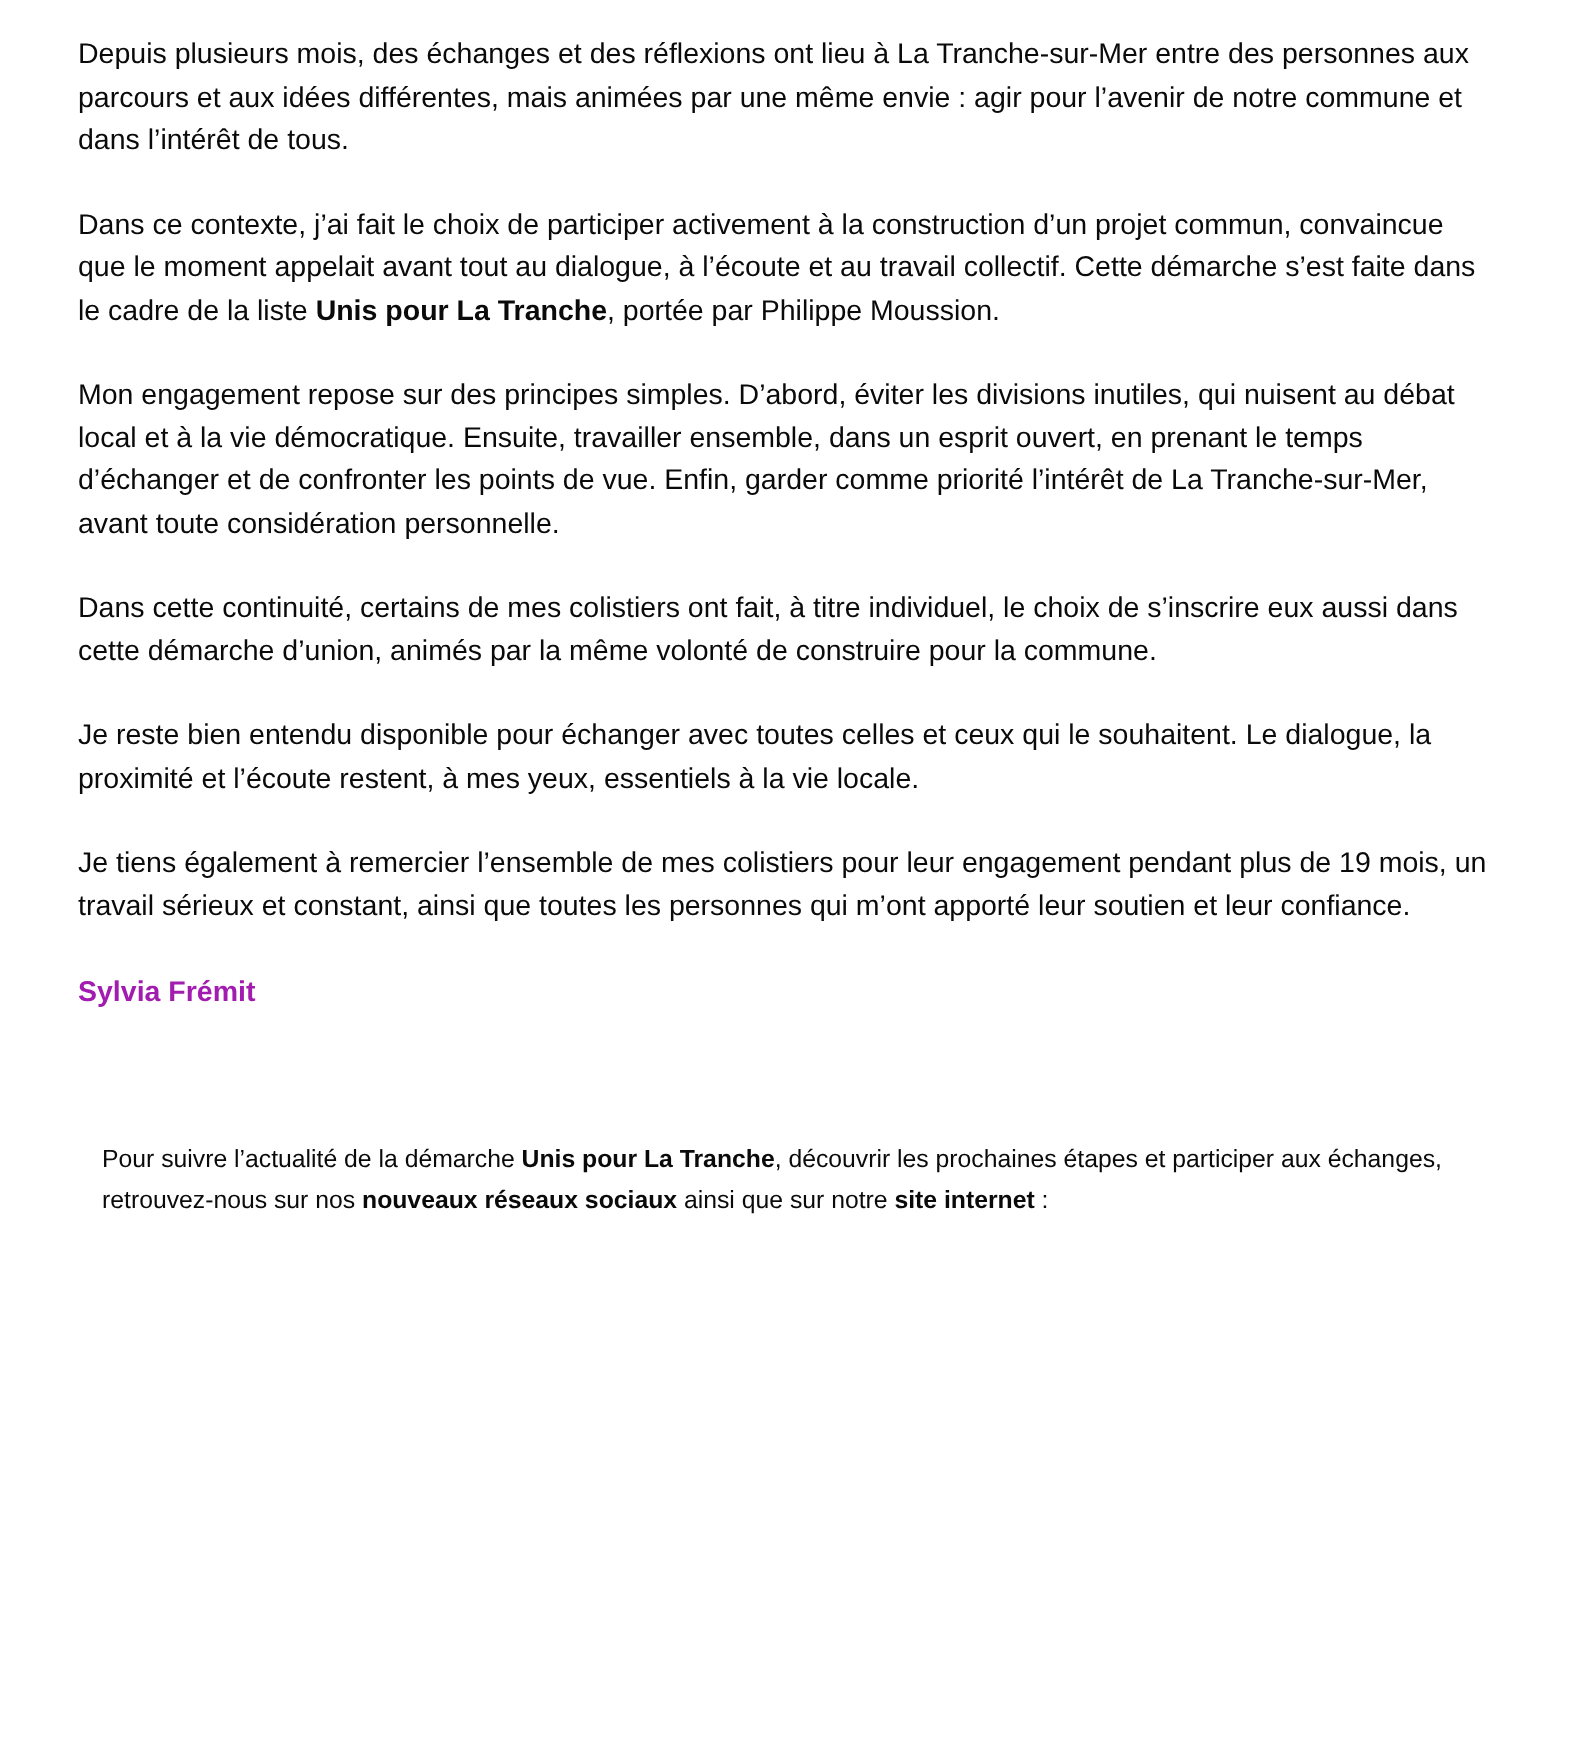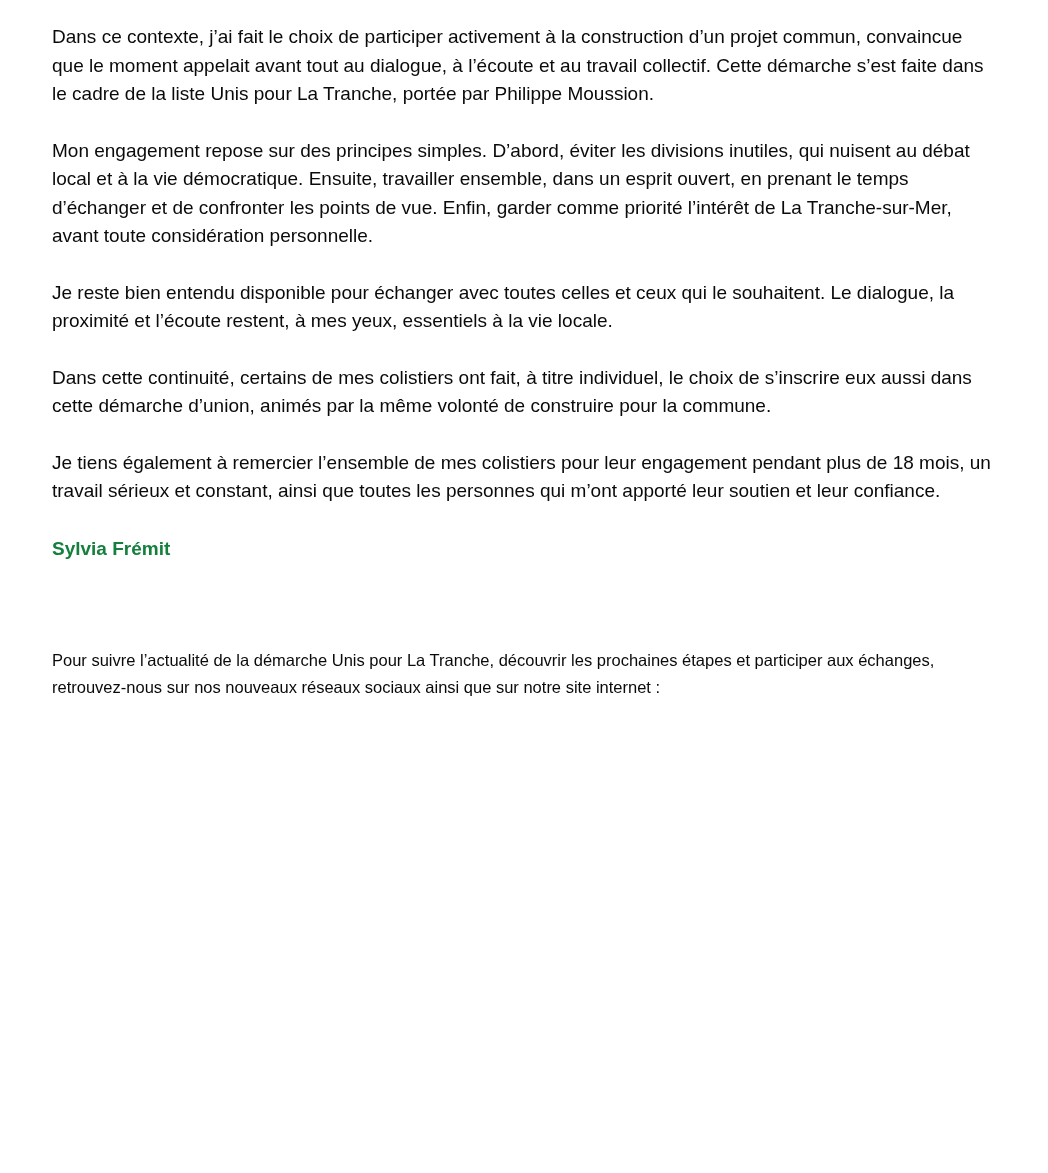--- a/index.html
+++ b/index.html
@@ -21,50 +21,51 @@
     color: #0a0a0a;
     font-family: "Liberation Sans", "DejaVu Sans", sans-serif;
   }
   .body-text .para {
     margin: 0 0 28px 0;
     font-size: 19px;
     line-height: 28.5px;
     color: #0a0a0a;
   }
   .b {
-    font-weight: 400;
+    font-weight: 700;
   }
   .signature {
     margin: 0;
     font-size: 19px;
     line-height: 29px;
     font-weight: 700;
-    color: #15803d;
+    color: #a21caf;
   }
   .footer {
     display: block;
     margin-top: 84px;
   }
   .footer .para {
-    margin: 0;
+    margin: 16px;
     font-size: 16.5px;
     line-height: 27px;
     color: #0a0a0a;
   }
 </style>
 </head>
 <body>
 
 <div class="page">
   <main class="body-text">
+      <p class="para"><span>Depuis plusieurs mois, des échanges et des réflexions ont lieu à La Tranche-sur-Mer entre des personnes aux parcours et aux idées différentes, mais animées par une même envie : agir pour l’avenir de notre commune et dans l’intérêt de tous.</span></p>
       <p class="para"><span>Dans ce contexte, j’ai fait le choix de participer activement à la construction d’un projet commun, convaincue que le moment appelait avant tout au dialogue, à l’écoute et au travail collectif. Cette démarche s’est faite dans le cadre de la liste </span><span class="b">Unis pour La Tranche</span><span>, portée par Philippe Moussion.</span></p>
       <p class="para"><span>Mon engagement repose sur des principes simples. D’abord, éviter les divisions inutiles, qui nuisent au débat local et à la vie démocratique. Ensuite, travailler ensemble, dans un esprit ouvert, en prenant le temps d’échanger et de confronter les points de vue. Enfin, garder comme priorité l’intérêt de La Tranche-sur-Mer, avant toute considération personnelle.</span></p>
+      <p class="para"><span>Dans cette continuité, certains de mes colistiers ont fait, à titre individuel, le choix de s’inscrire eux aussi dans cette démarche d’union, animés par la même volonté de construire pour la commune.</span></p>
       <p class="para"><span>Je reste bien entendu disponible pour échanger avec toutes celles et ceux qui le souhaitent. Le dialogue, la proximité et l’écoute restent, à mes yeux, essentiels à la vie locale.</span></p>
-      <p class="para"><span>Dans cette continuité, certains de mes colistiers ont fait, à titre individuel, le choix de s’inscrire eux aussi dans cette démarche d’union, animés par la même volonté de construire pour la commune.</span></p>
-      <p class="para"><span>Je tiens également à remercier l’ensemble de mes colistiers pour leur engagement pendant plus de 18 mois, un travail sérieux et constant, ainsi que toutes les personnes qui m’ont apporté leur soutien et leur confiance.</span></p>
+      <p class="para"><span>Je tiens également à remercier l’ensemble de mes colistiers pour leur engagement pendant plus de 19 mois, un travail sérieux et constant, ainsi que toutes les personnes qui m’ont apporté leur soutien et leur confiance.</span></p>
     </main>
 
   <p class="signature">Sylvia Frémit</p>
 
   <footer class="footer">
       <p class="para"><span>Pour suivre l’actualité de la démarche </span><span class="b">Unis pour La Tranche</span><span>, découvrir les prochaines étapes et participer aux échanges, retrouvez-nous sur nos </span><span class="b">nouveaux réseaux sociaux</span><span> ainsi que sur notre </span><span class="b">site internet</span><span> :</span></p>
     </footer>
 </div>
 
 </body></html>

